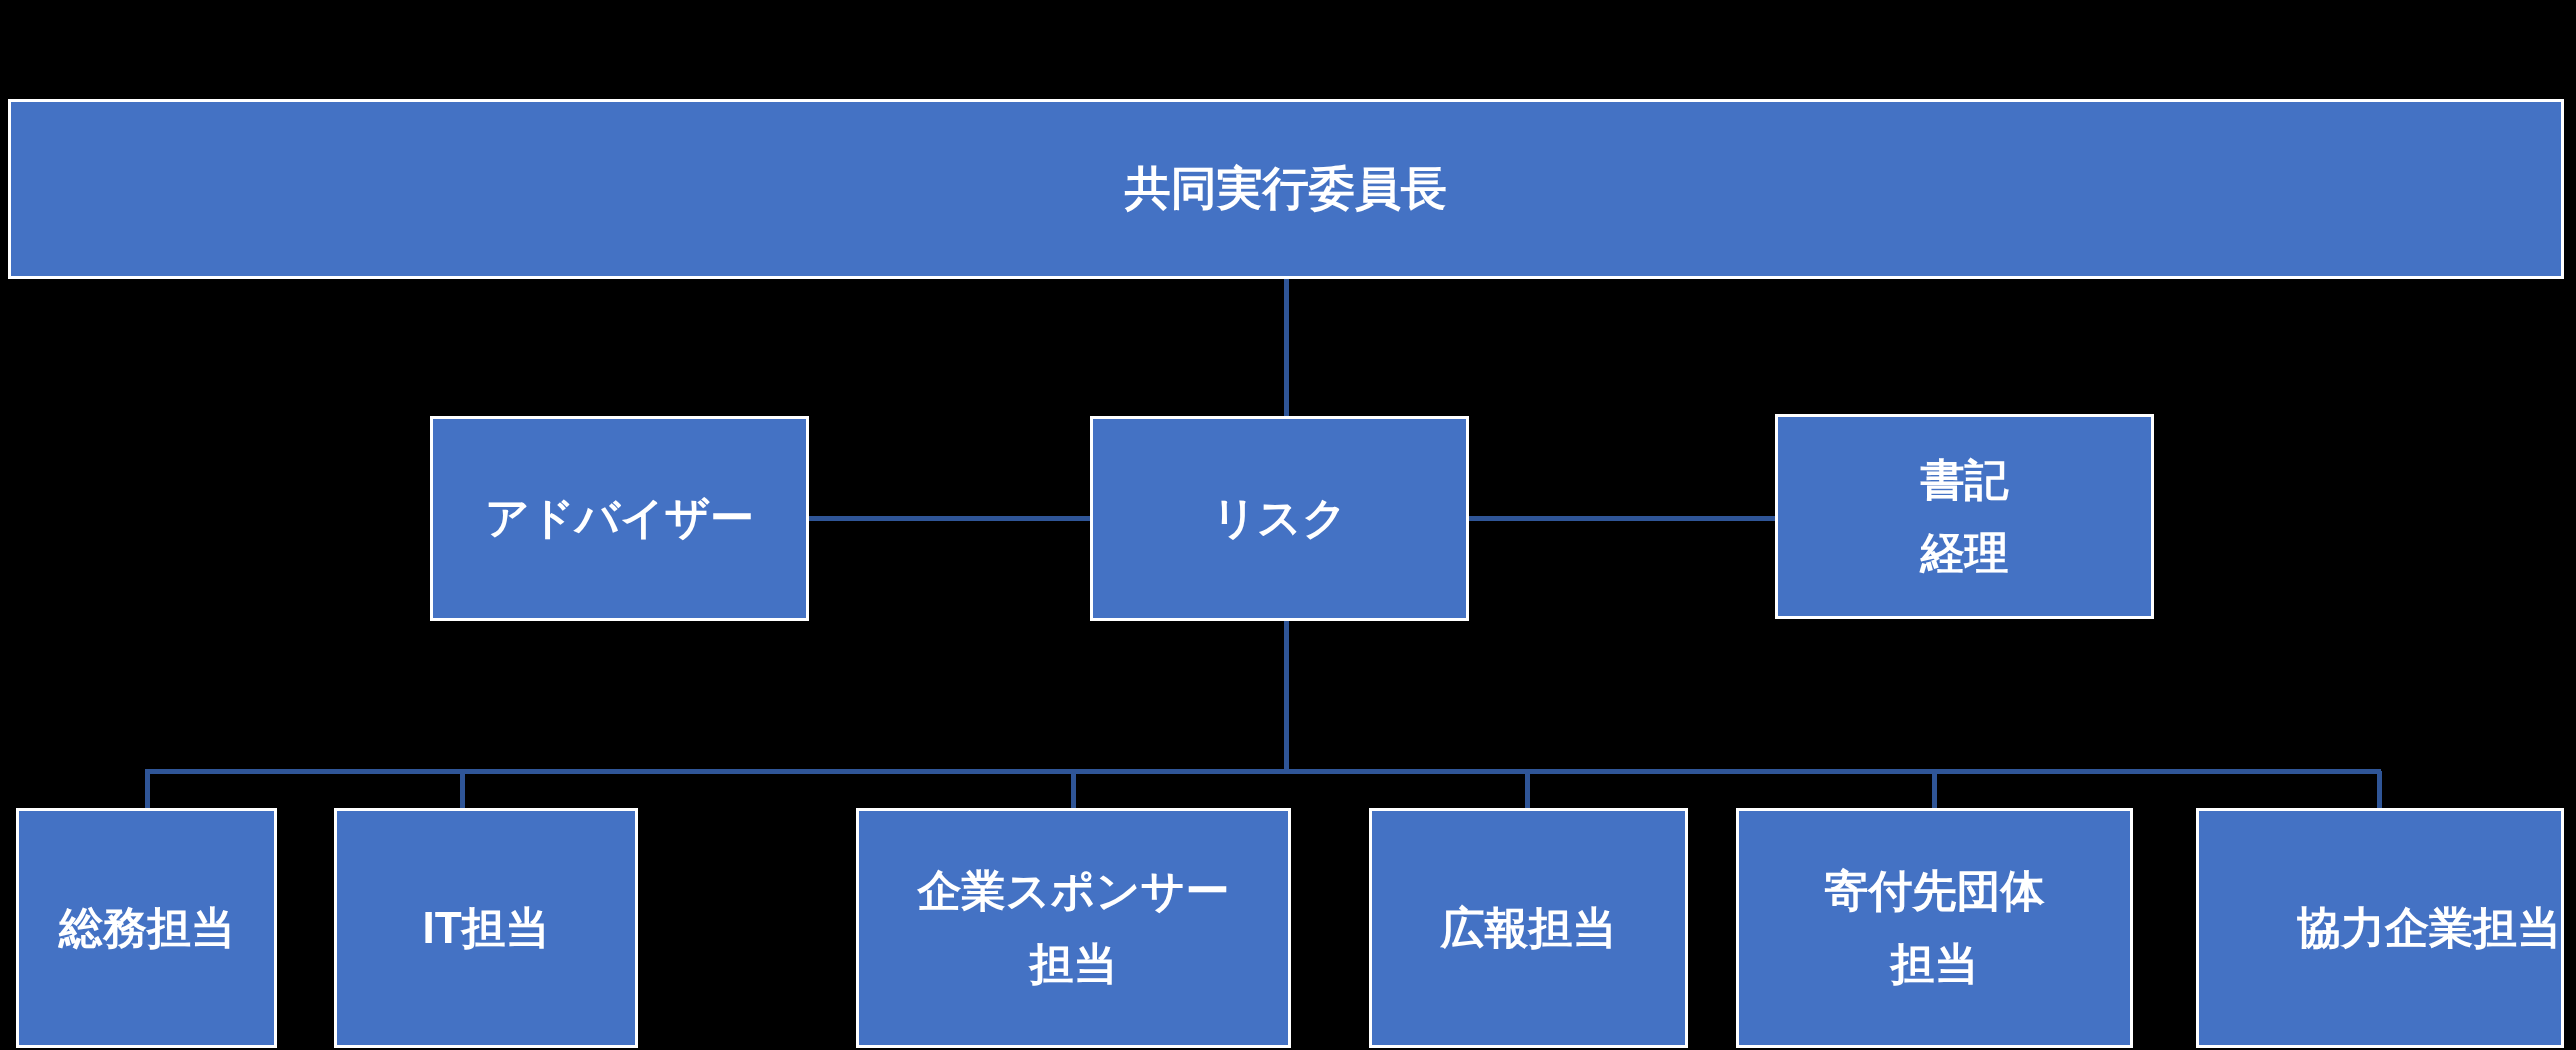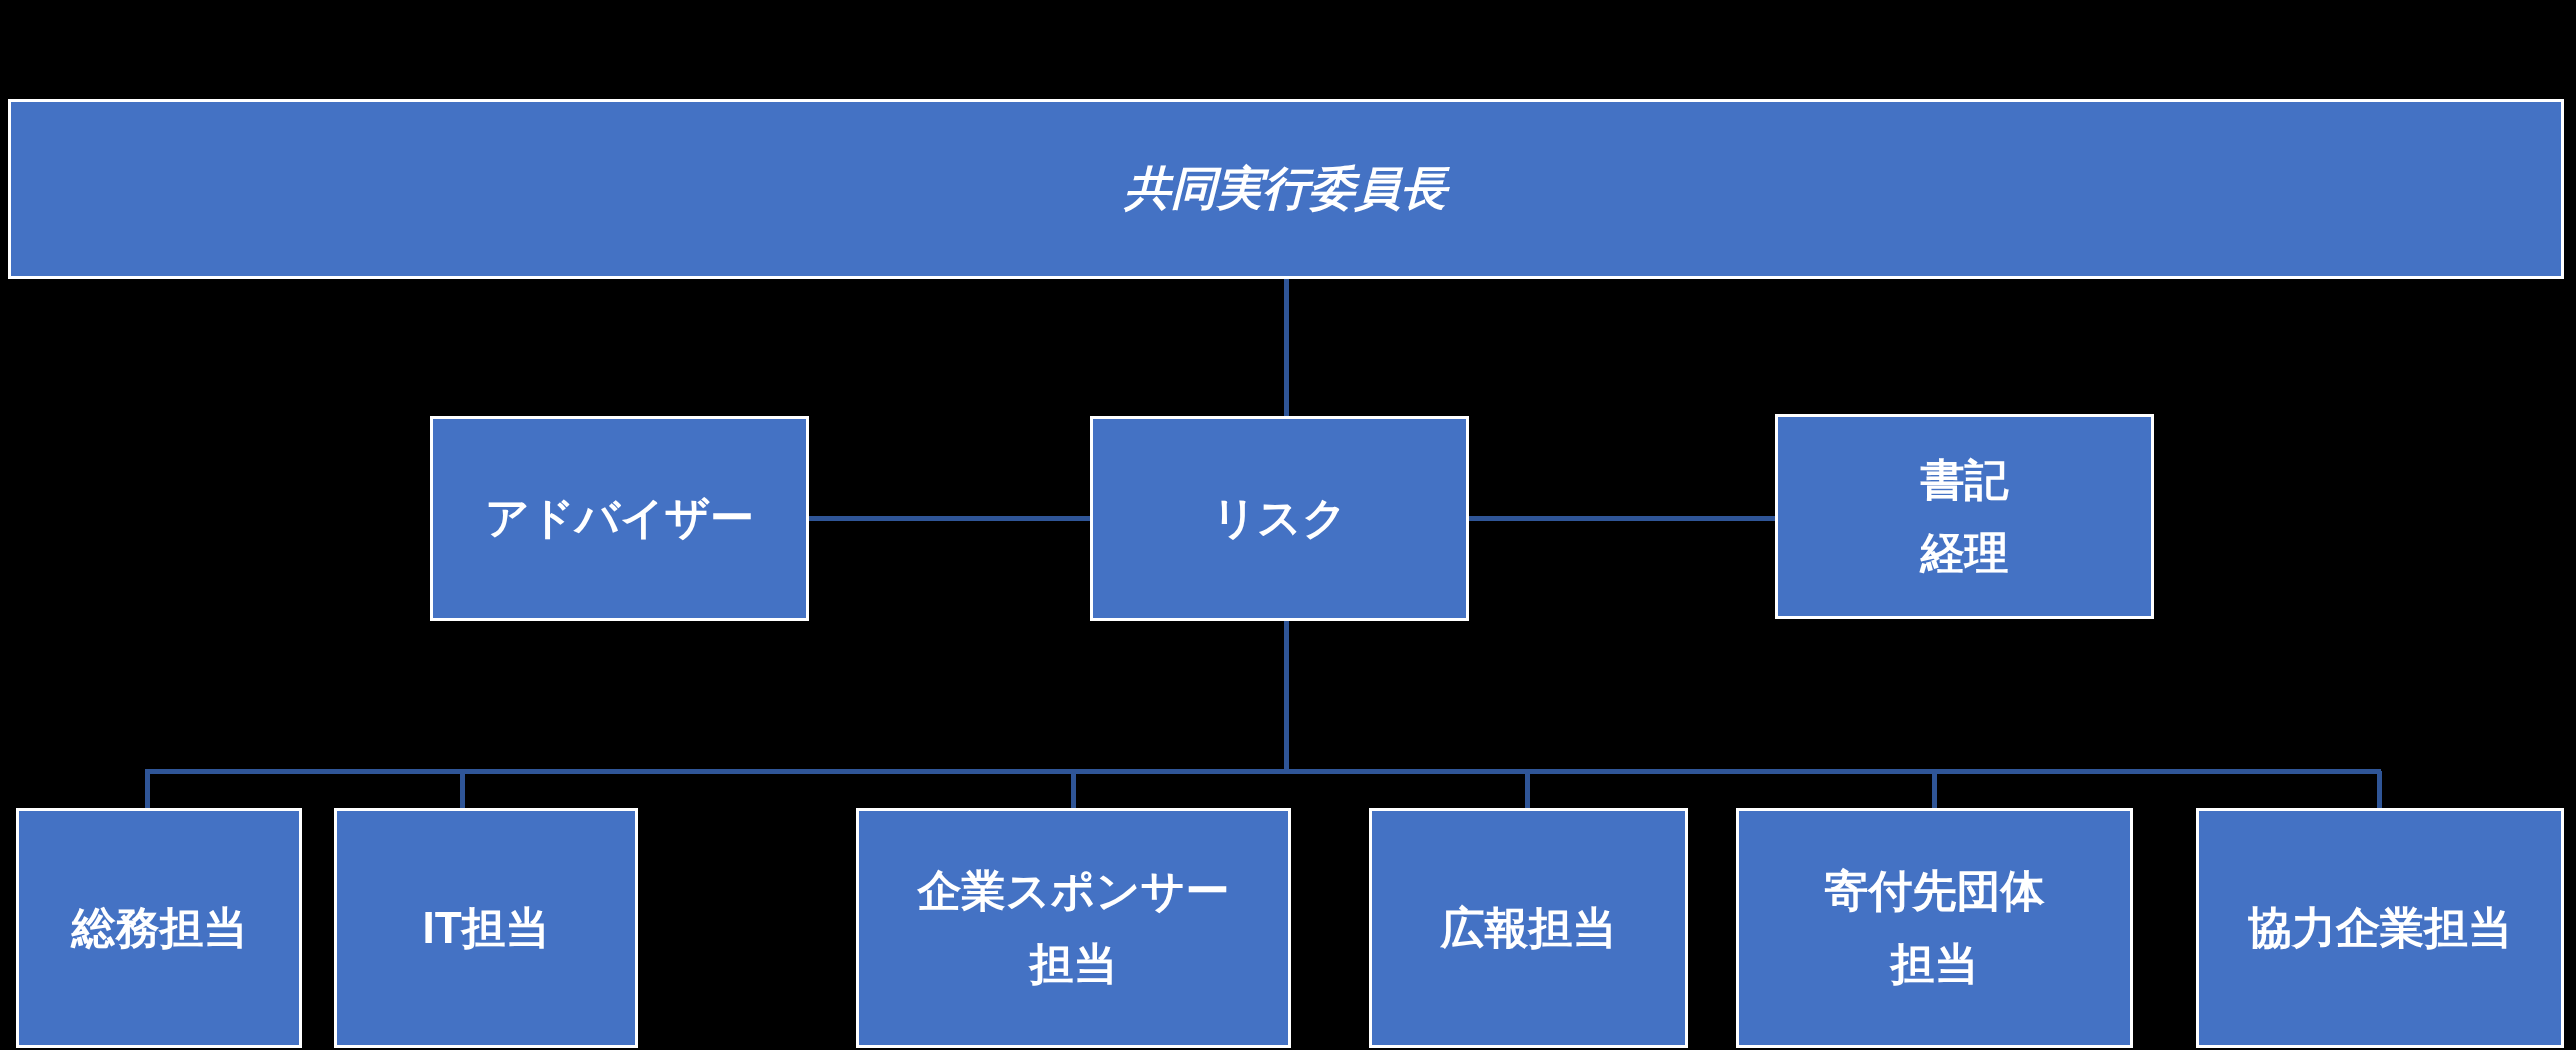--- a/index.html
+++ b/index.html
@@ -49,50 +49,50 @@
   <div class="conn h" style="left:1466px; top:516px; width:311px;"></div>
   <div class="conn v" style="left:1284px; top:619px; height:152px;"></div>
   <div class="conn h" style="left:145px; top:769px; width:2236px;"></div>
   <div class="conn v" style="left:145px; top:771px; height:39px;"></div>
   <div class="conn v" style="left:460px; top:771px; height:39px;"></div>
   <div class="conn v" style="left:1071px; top:771px; height:39px;"></div>
   <div class="conn v" style="left:1525px; top:771px; height:39px;"></div>
   <div class="conn v" style="left:1932px; top:771px; height:39px;"></div>
   <div class="conn v" style="left:2377px; top:771px; height:39px;"></div>
 
-  <div class="node root" style="left:7.7px; top:99px; width:2556px; height:180px;font-style:italic;">
+  <div class="node root" style="left:7.7px; top:99px; width:2556px; height:180px;">
     <span class="label">共同実行委員長</span>
   </div>
 
   <div class="node" style="left:430px; top:416px; width:379px; height:205px;text-align:center;">
     <span class="label">アドバイザー</span>
   </div>
   <div class="node" style="left:1775px; top:414px; width:379px; height:205px;">
     <span class="label">書記</span>
     <span class="label">経理</span>
   </div>
   <div class="node" style="left:1090px; top:416px; width:379px; height:205px;">
     <span class="label">リスク</span>
   </div>
 
-  <div class="node" style="left:16.4px; top:808px; width:286px; height:240px;">
+  <div class="node" style="left:16.4px; top:808px; width:261px; height:240px;">
     <span class="label">総務担当</span>
   </div>
   <div class="node" style="left:334px; top:808px; width:304px; height:240px;">
     <span class="label">IT担当</span>
   </div>
   <div class="node" style="left:856px; top:808px; width:435px; height:240px;align-items:center;">
     <span class="label">企業スポンサー</span>
     <span class="label">担当</span>
   </div>
   <div class="node" style="left:1369px; top:808px; width:319px; height:240px;justify-content:center;">
     <span class="label">広報担当</span>
   </div>
   <div class="node" style="left:1736px; top:808px; width:397px; height:240px;">
     <span class="label">寄付先団体</span>
     <span class="label">担当</span>
   </div>
-  <div class="node" style="left:2196px; top:808px; width:368px; height:240px;">
+  <div class="node" style="left:2196px; top:808px; width:368px; height:240px;align-items:flex-end;">
     <span class="label">協力企業担当</span>
   </div>
 
 </div>
 
 
 </body></html>

